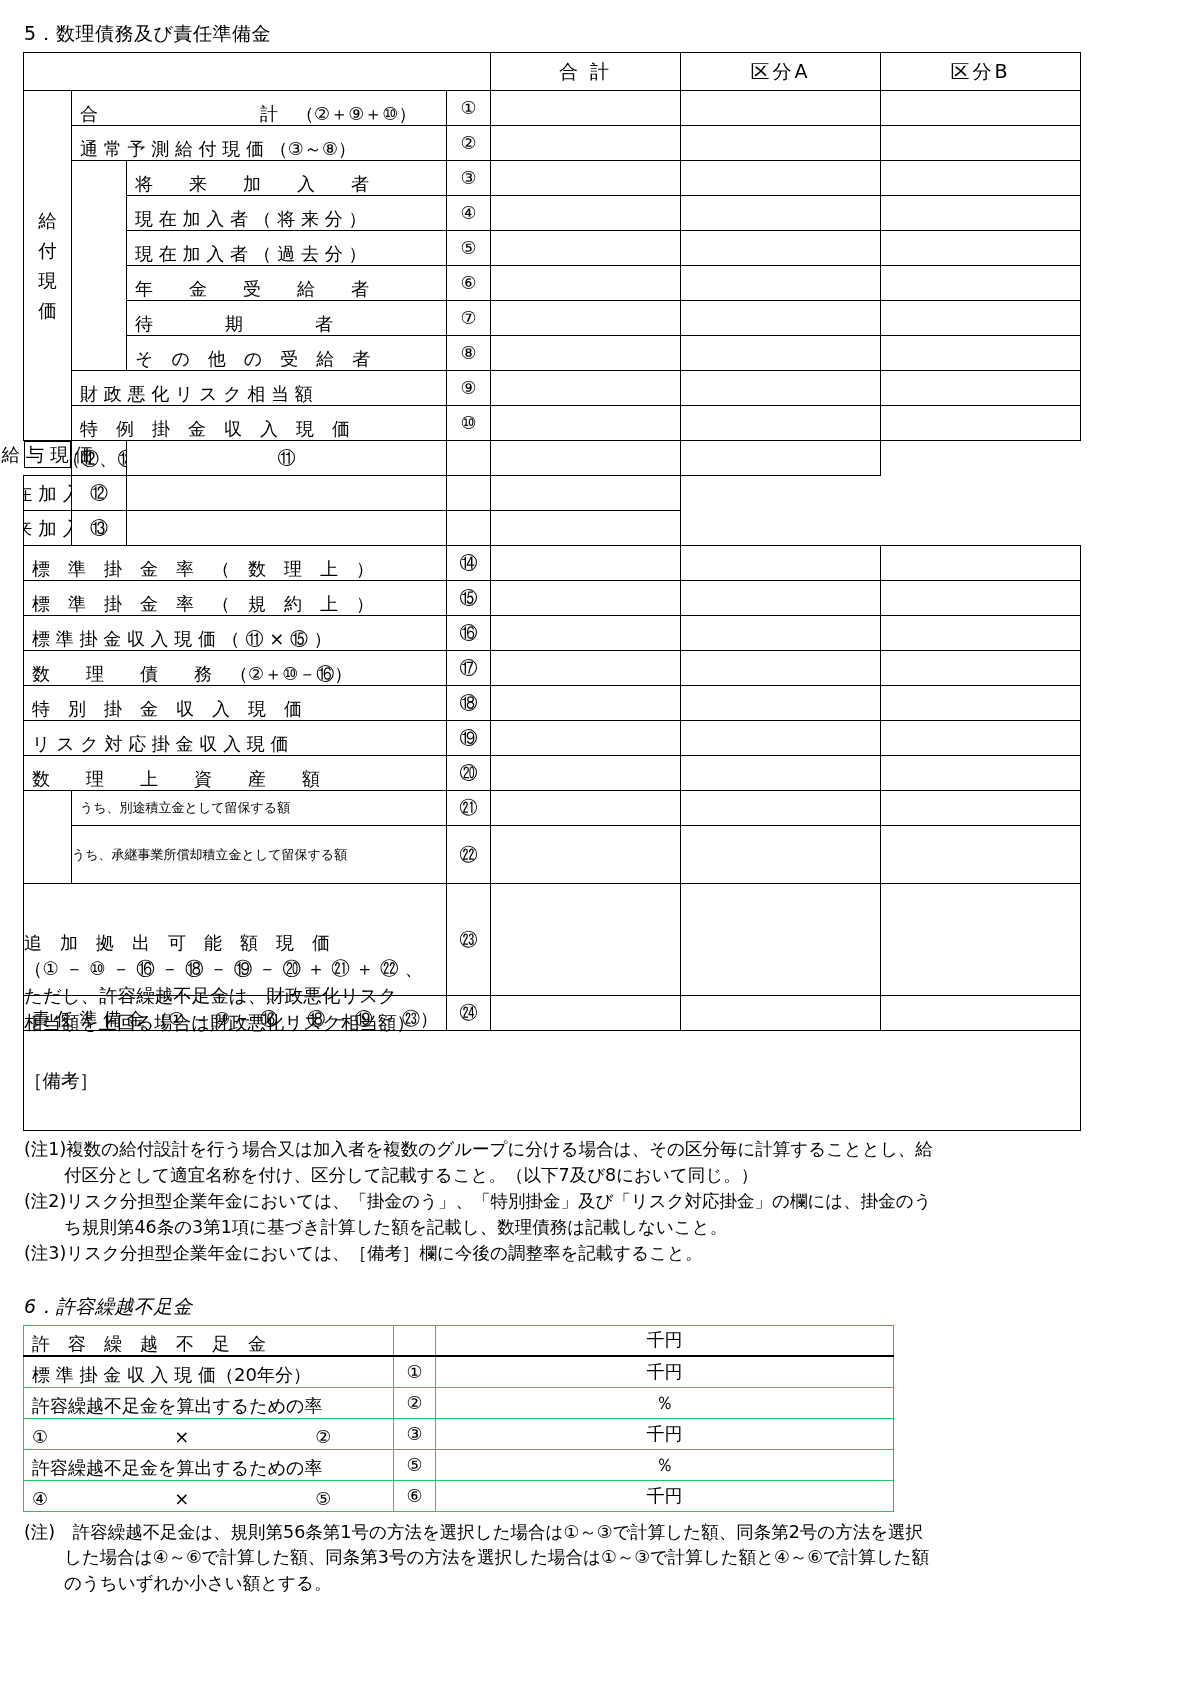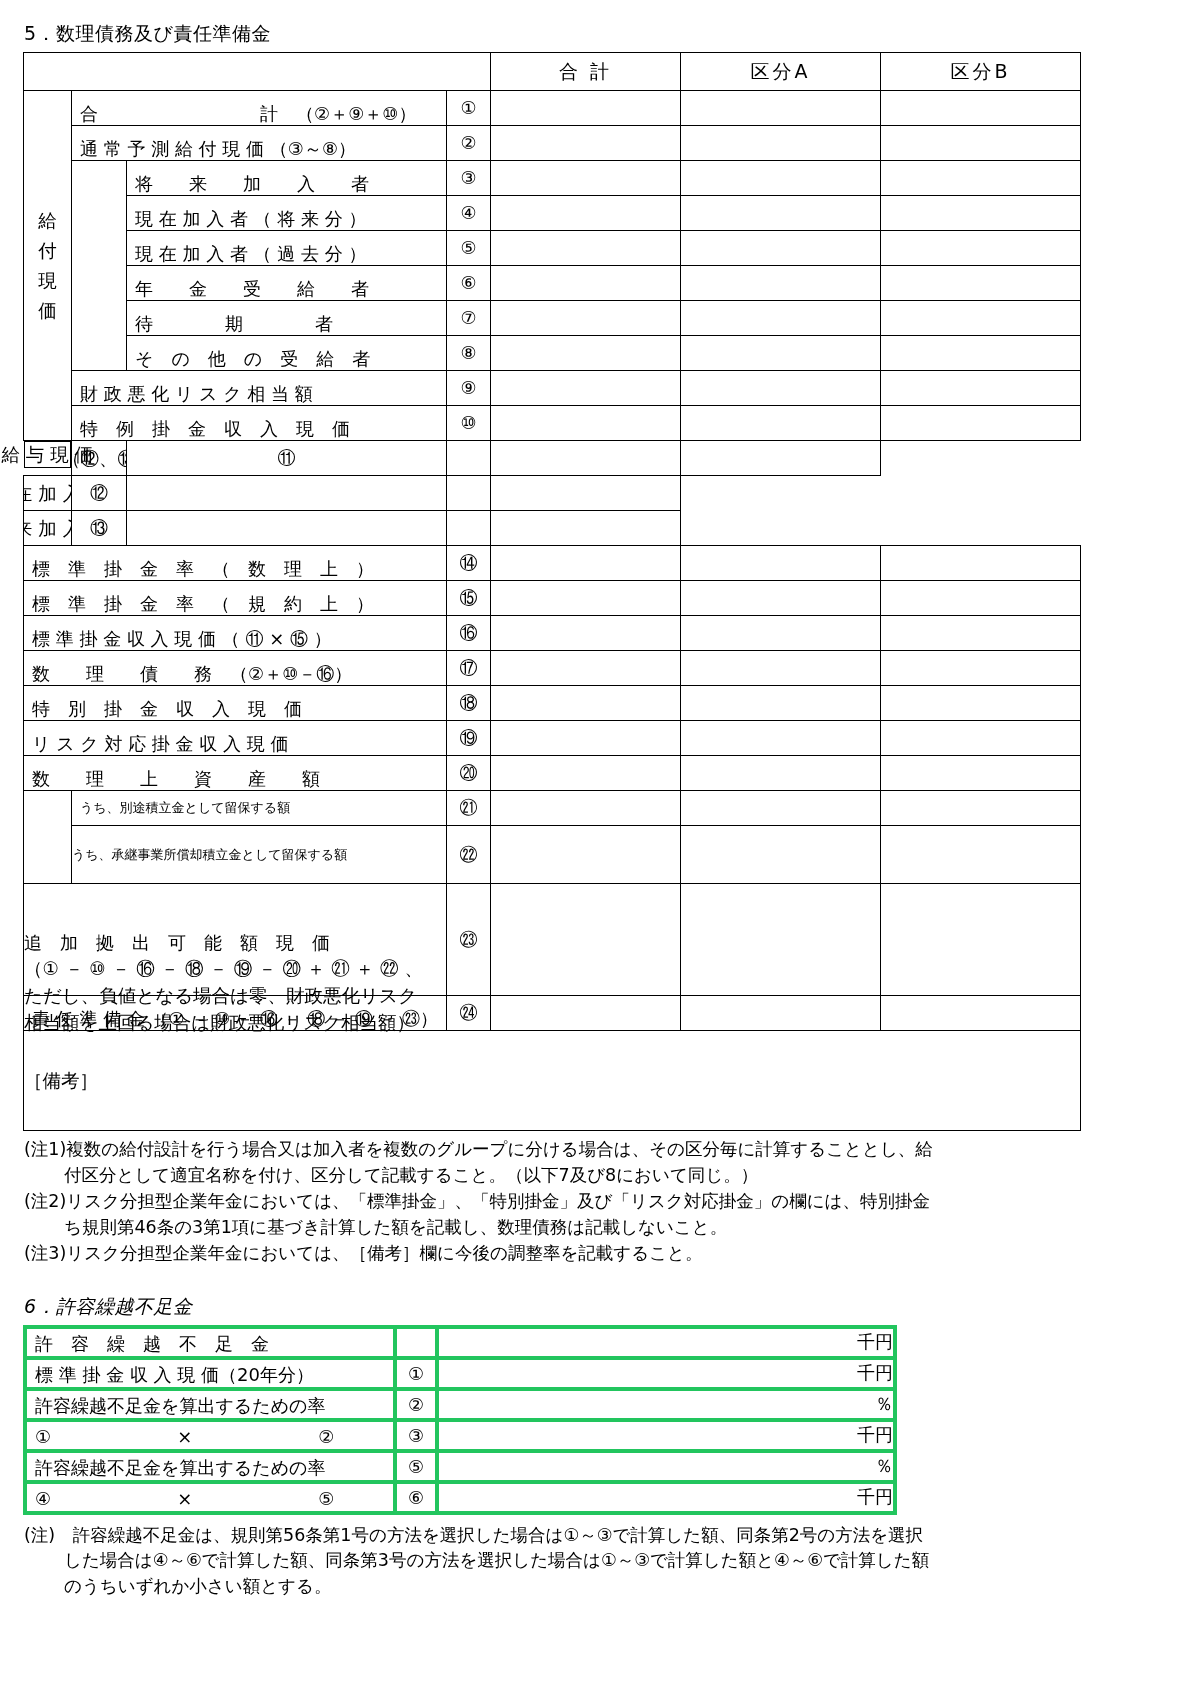--- a/index.html
+++ b/index.html
@@ -135,37 +135,37 @@
 
   
   .sec6-title { margin-top: 26px; font-style: italic; }
   table.grid6 {
     border-collapse: collapse;
     table-layout: fixed;
     width: 870px;
     margin-left: 1px;
   }
   table.grid6 td {
-    border: 4px solid #22c55e;
+    border: 1px solid #22c55e;
     padding: 0;
     height: 31px;
     background: #fff;
   }
   .g6label {
     width: 370px;
     font-size: 18.5px;
     white-space: nowrap;
   }
   .g6num {
     width: 42px;
     text-align: center;
     font-size: 18px;
   }
   .g6val {
-    text-align: right;
+    text-align: center;
     padding-right: 10px;
     font-size: 18px;
   }
   .thick-top { border-top: 2px solid #000 !important; }
 
   .footnote {
     margin: 8px 0 0 2px;
     font-size: 17.5px;
     line-height: 25.5px;
   }
@@ -452,21 +452,21 @@
         <td></td>
         <td></td>
       </tr>
 
       <tr>
         <td class="multiline" colspan="3" style="height:112px">
           <div class="spread" style="padding:0">
             <span>追　加　拠　出　可　能　額　現　価</span>
           </div>
           <div>（① － ⑩ － ⑯ － ⑱ － ⑲ － ⑳ ＋ ㉑ ＋ ㉒ 、</div>
-          <div>ただし、負値となる場合は零、財政悪化リスク</div>
+          <div>ただし、許容繰越不足金は、財政悪化リスク</div>
           <div>相当額を上回る場合は財政悪化リスク相当額）</div>
         </td>
         <td class="numcell">㉓</td>
         <td></td>
         <td></td>
         <td></td>
       </tr>
 
       <tr>
         <td class="rowlabel" colspan="3">
@@ -487,21 +487,21 @@
       </tr>
     </tbody>
   </table>
 
   <div class="notes">
     <div class="note">
       <span>(注1)</span><span>複数の給付設計を行う場合又は加入者を複数のグループに分ける場合は、その区分毎に計算することとし、給</span>
       <span class="cont">付区分として適宜名称を付け、区分して記載すること。（以下7及び8において同じ。）</span>
     </div>
     <div class="note">
-      <span>(注2)</span><span>リスク分担型企業年金においては、「標準掛金」、「特別掛金」及び「リスク対応掛金」の欄には、特別掛金</span>
+      <span>(注2)</span><span>リスク分担型企業年金においては、「掛金のう」、「特別掛金」及び「リスク対応掛金」の欄には、掛金のう</span>
       <span class="cont">ち規則第46条の3第1項に基づき計算した額を記載し、数理債務は記載しないこと。</span>
     </div>
     <div class="note">
       <span>(注3)</span><span>リスク分担型企業年金においては、［備考］欄に今後の調整率を記載すること。</span>
     </div>
   </div>
 
   <div class="section-title sec6-title">6．許容繰越不足金</div>
 
   <table class="grid6">

